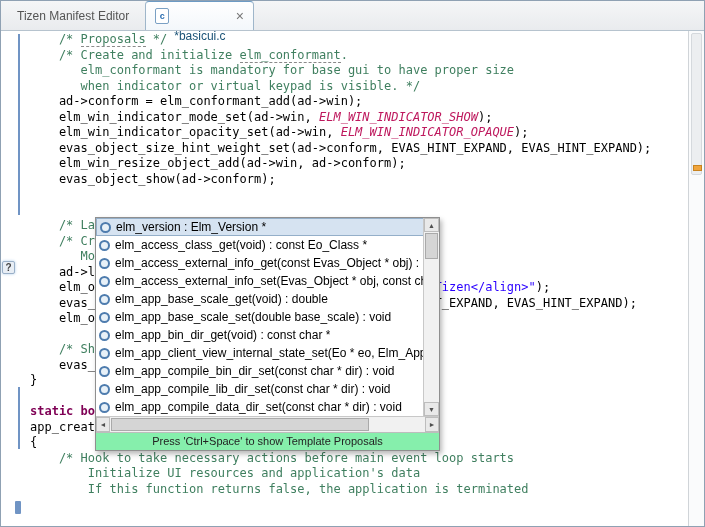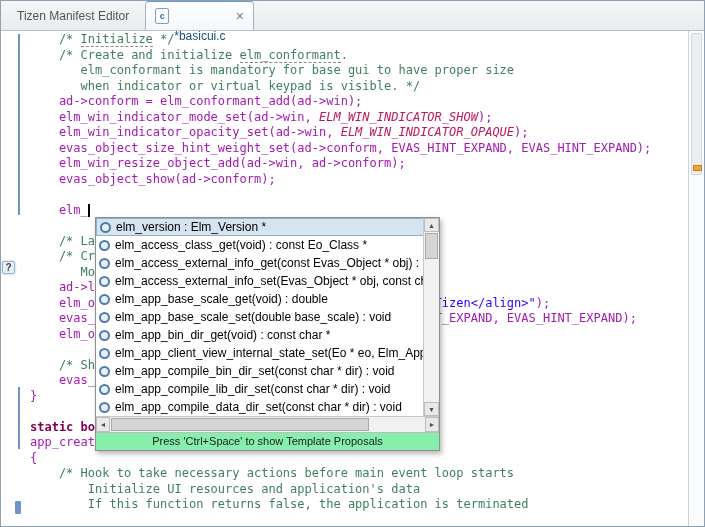--- a/index.html
+++ b/index.html
@@ -11,21 +11,21 @@
   .tab.inactive{padding:0 16px;color:#555;}
   .tab.active{padding:0 9px;gap:5px;background:linear-gradient(#ffffff,#f3f7fb);border:1px solid #9fb6ca;border-top:1px solid #6d9bc4;border-bottom:none;border-radius:4px 4px 0 0;margin-bottom:-1px;height:29px;z-index:2;}
   .file-icon{width:12px;height:14px;border:1px solid #7aa0c4;border-radius:2px;background:#fff;color:#2a6db0;font-size:9px;font-weight:bold;display:flex;align-items:center;justify-content:center;}
   .tab-title{color:#1a5276;margin-top:40px;}
   .tab-close{color:#777;font-size:14px;line-height:14px;margin-left:5px;}
 
   
   .editor{position:absolute;top:30px;left:0;right:0;bottom:0;background:#fff;overflow:hidden;}
   .code{position:absolute;left:29px;top:0;right:15px;bottom:0;overflow:hidden;font-family:"DejaVu Sans Mono","Liberation Mono",monospace;font-size:12px;line-height:15.5px;padding-top:1px;}
   .line{height:15.5px;white-space:pre;}
-  .seg-p{color:#a21caf;}
+  .seg-p{color:#000000;}
   .seg-c{color:#3F7F5F;}
   .seg-m{color:#3F7F5F;border-bottom:1px dashed #8a8a8a;}
   .seg-k{color:#7F0055;font-weight:bold;}
   .seg-e{color:#be185d;font-style:italic;}
   .seg-s{color:#2A00FF;}
   .caret{display:inline-block;width:2px;height:13px;background:#000;vertical-align:text-bottom;}
 
   
   .ruler{position:absolute;left:0;top:0;width:29px;bottom:0;background:#fff;}
   .range{position:absolute;left:17px;width:2px;background:#7094c4;}
@@ -78,32 +78,31 @@
   <div class="editor">
 
     <div class="ruler">
       <div class="range r1"></div>
       <div class="range r2"></div>
       <div class="range r3"></div>
       <div class="help-badge">?</div>
     </div>
 
     <div class="code" id="code">
-        <div class="line"><span class="seg-c">    /* </span><span class="seg-m">Initialize</span><span class="seg-c"> */</span></div>
+        <div class="line"><span class="seg-c">    /* </span><span class="seg-m">Proposals</span><span class="seg-c"> */</span></div>
         <div class="line"><span class="seg-c">    /* Create and initialize </span><span class="seg-m">elm_conformant</span><span class="seg-c">.</span></div>
         <div class="line"><span class="seg-c">       elm_conformant is mandatory for base gui to have proper size</span></div>
         <div class="line"><span class="seg-c">       when indicator or virtual keypad is visible. */</span></div>
         <div class="line"><span class="seg-p">    ad-&gt;conform = elm_conformant_add(ad-&gt;win);</span></div>
         <div class="line"><span class="seg-p">    elm_win_indicator_mode_set(ad-&gt;win, </span><span class="seg-e">ELM_WIN_INDICATOR_SHOW</span><span class="seg-p">);</span></div>
         <div class="line"><span class="seg-p">    elm_win_indicator_opacity_set(ad-&gt;win, </span><span class="seg-e">ELM_WIN_INDICATOR_OPAQUE</span><span class="seg-p">);</span></div>
         <div class="line"><span class="seg-p">    evas_object_size_hint_weight_set(ad-&gt;conform, EVAS_HINT_EXPAND, EVAS_HINT_EXPAND);</span></div>
         <div class="line"><span class="seg-p">    elm_win_resize_object_add(ad-&gt;win, ad-&gt;conform);</span></div>
         <div class="line"><span class="seg-p">    evas_object_show(ad-&gt;conform);</span></div>
         <div class="line"></div>
-        <div class="line"><span class="seg-p">    elm_</span><span class="caret"></span></div>
         <div class="line"></div>
         <div class="line"><span class="seg-c">    /* Label */</span></div>
         <div class="line"><span class="seg-c">    /* Create an actual view of the base gui.</span></div>
         <div class="line"><span class="seg-c">       Modify this part to change the view. */</span></div>
         <div class="line"><span class="seg-p">    ad-&gt;label = elm_label_add(ad-&gt;conform);</span></div>
         <div class="line"><span class="seg-p">    elm_object_text_set(ad-&gt;label, </span><span class="seg-s">"&lt;align=center&gt;Hello Tizen&lt;/align&gt;"</span><span class="seg-p">);</span></div>
         <div class="line"><span class="seg-p">    evas_object_size_hint_weight_set(ad-&gt;label, EVAS_HINT_EXPAND, EVAS_HINT_EXPAND);</span></div>
         <div class="line"><span class="seg-p">    elm_object_content_set(ad-&gt;conform, ad-&gt;label);</span></div>
         <div class="line"></div>
         <div class="line"><span class="seg-c">    /* Show window after base gui is set up */</span></div>

